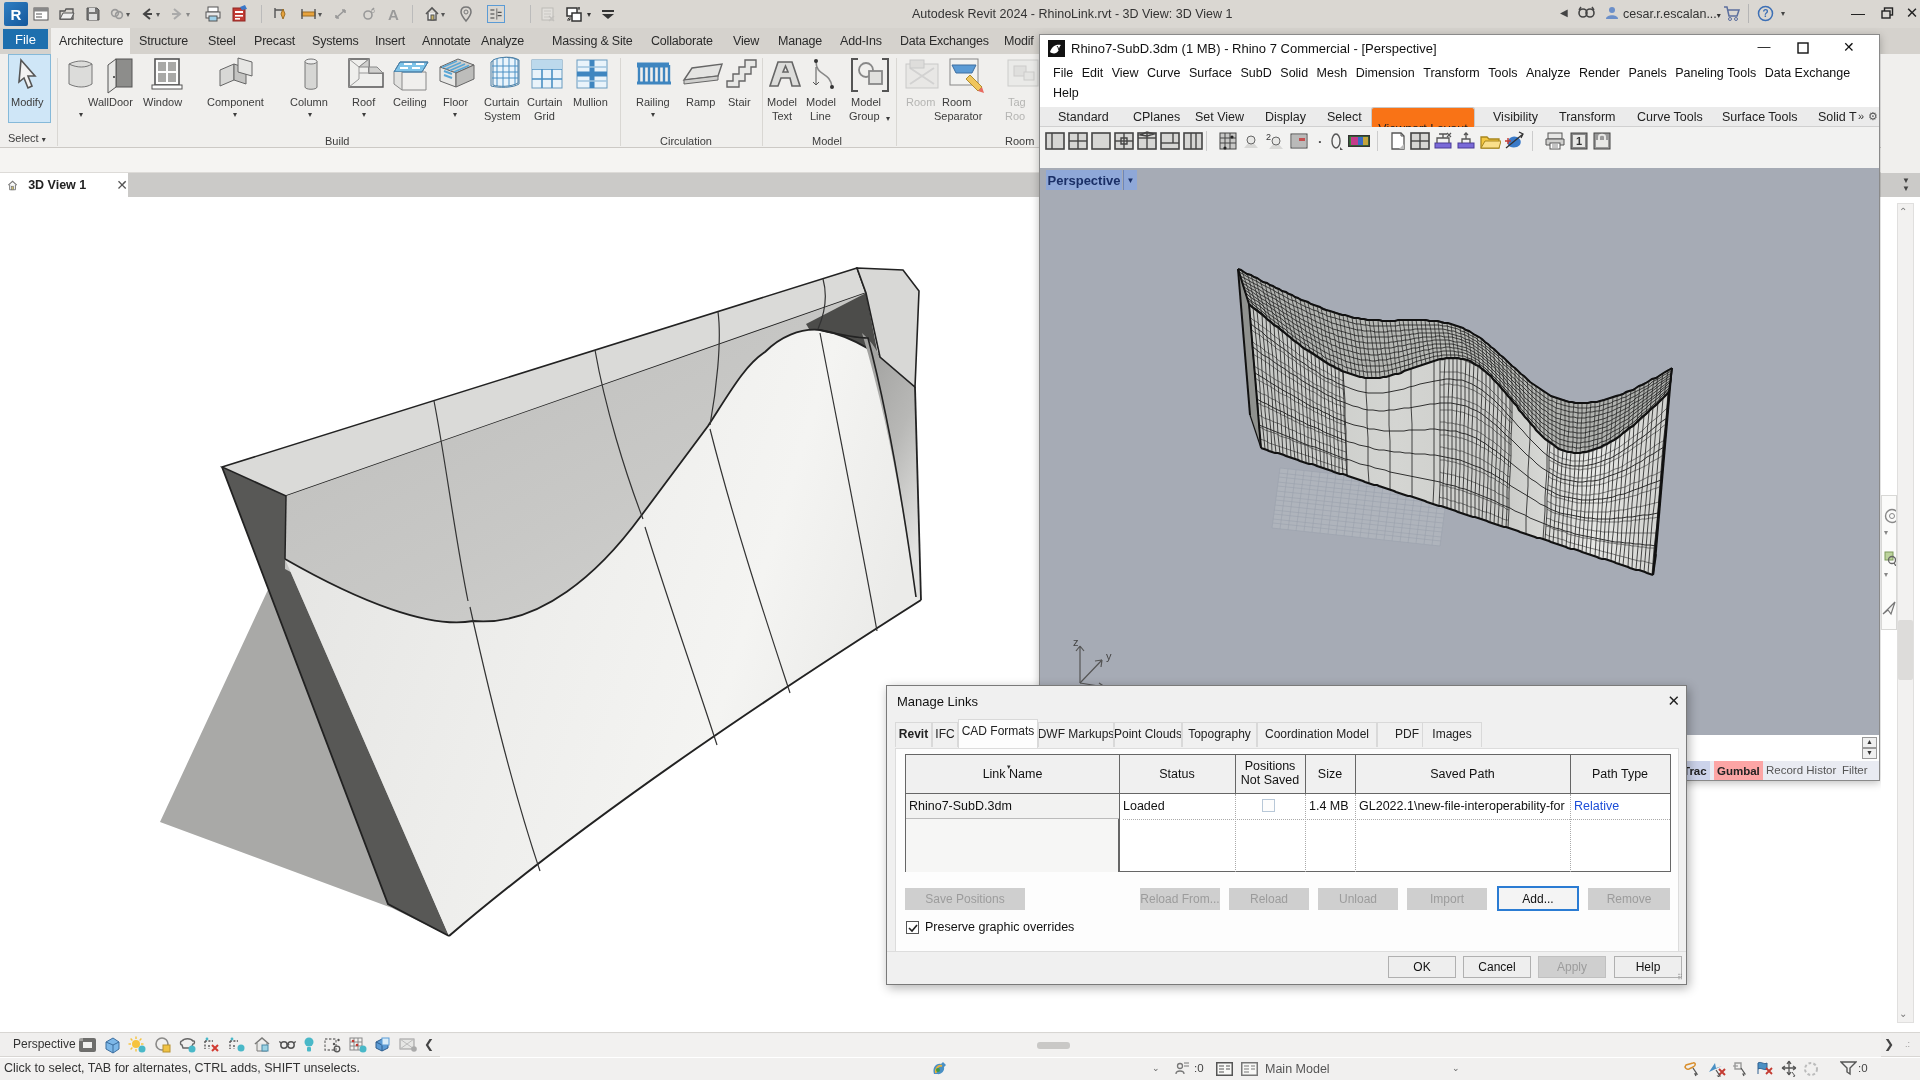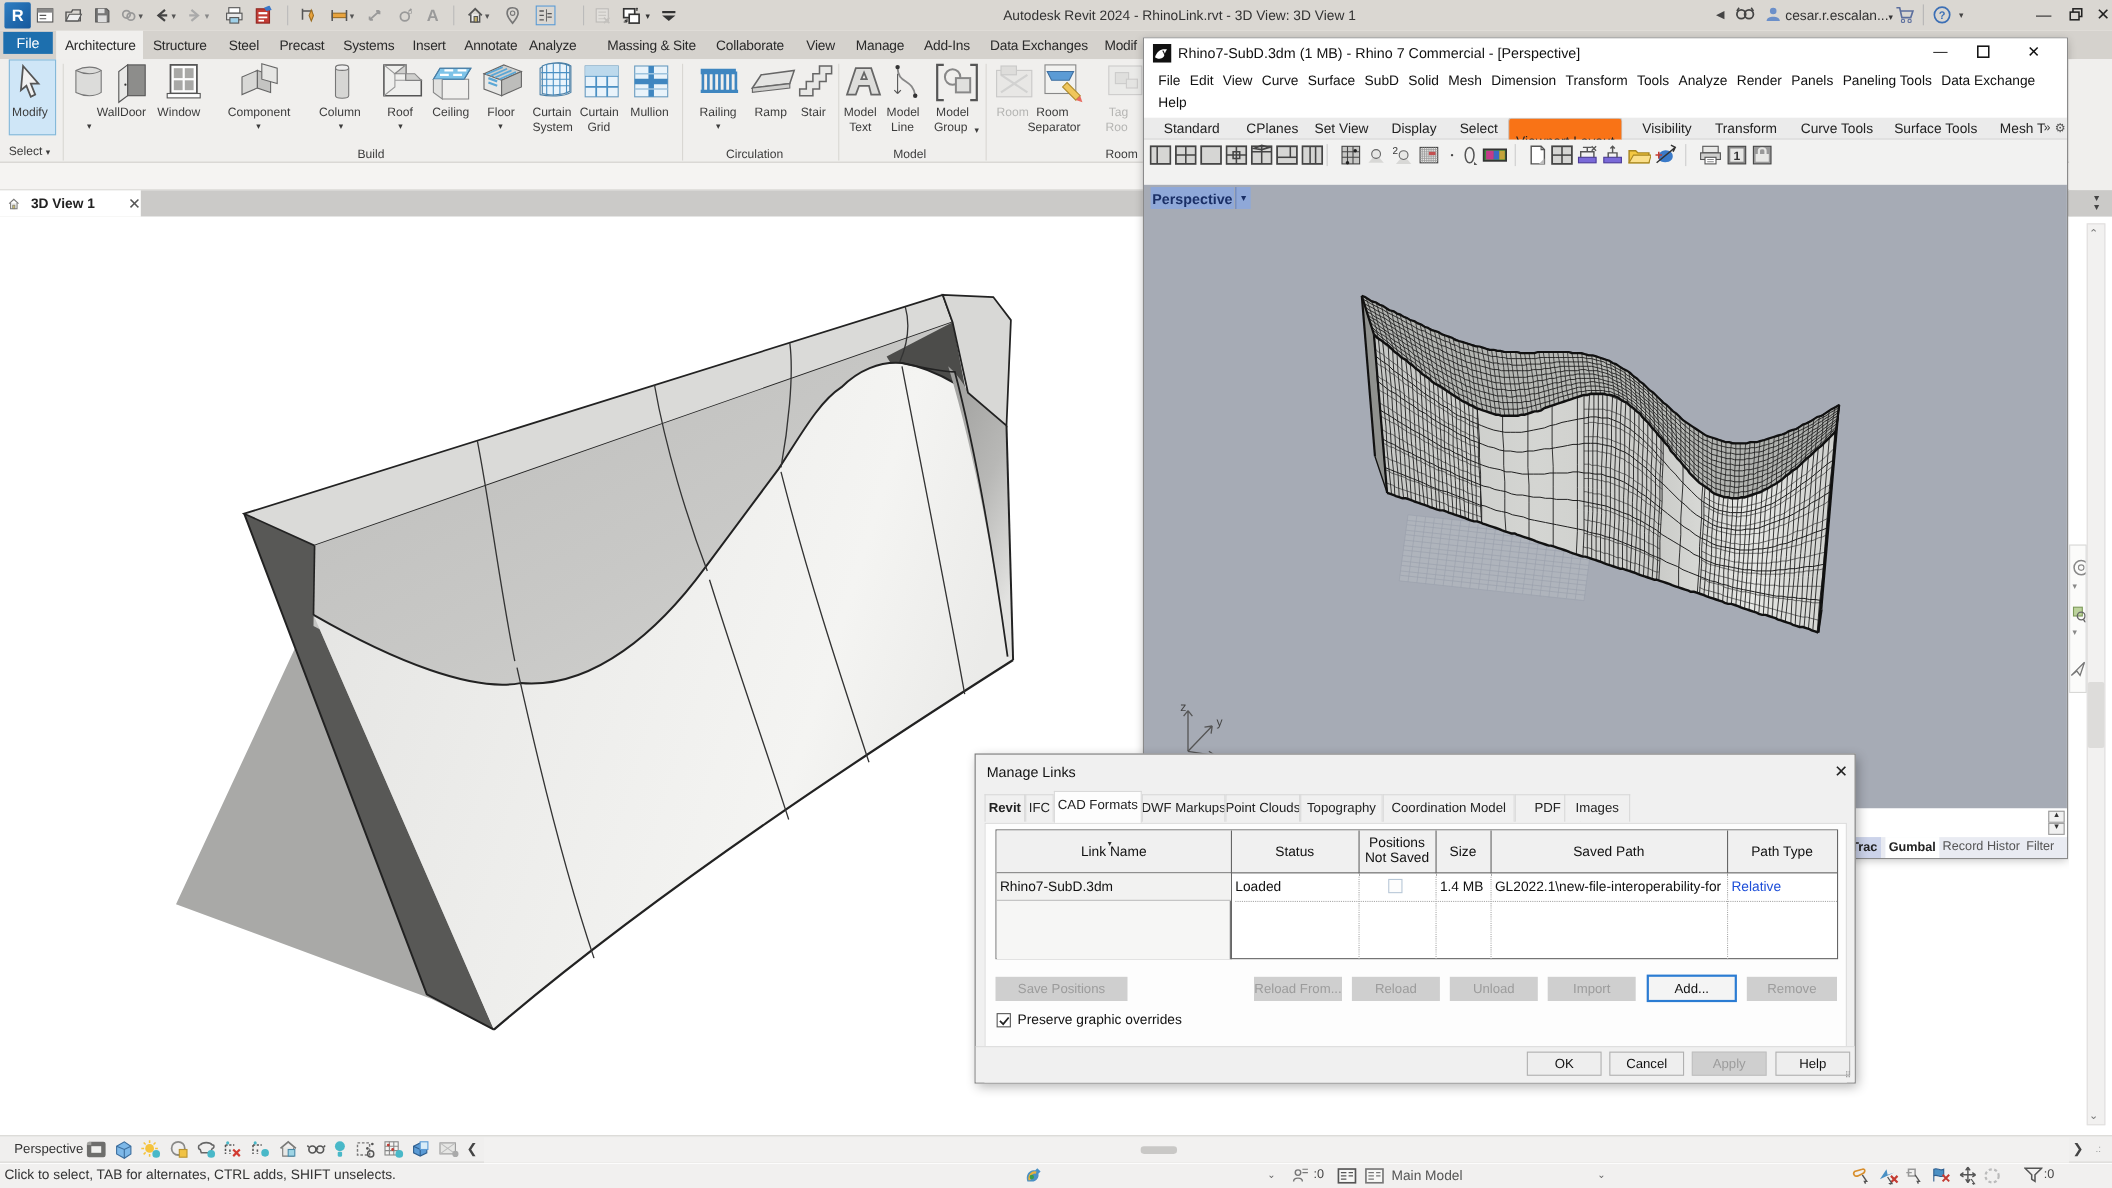--- a/index.html
+++ b/index.html
@@ -473,21 +473,21 @@
       <div class="abs" style="left:18px;top:3px;font-size:12.5px;color:#222">Standard</div>
       <div class="abs" style="left:93px;top:3px;font-size:12.5px;color:#222">CPlanes</div>
       <div class="abs" style="left:155px;top:3px;font-size:12.5px;color:#222">Set View</div>
       <div class="abs" style="left:225px;top:3px;font-size:12.5px;color:#222">Display</div>
       <div class="abs" style="left:287px;top:3px;font-size:12.5px;color:#222">Select</div>
       <div class="abs" style="left:331px;top:0;width:104px;height:20px;background:#f97316;border:1px solid #c8c8c8;border-bottom:none;border-radius:3px 3px 0 0;font-size:12.5px;color:#222;display:flex;justify-content:center;padding-top:14px;">Viewport Layout</div>
       <div class="abs" style="left:453px;top:3px;font-size:12.5px;color:#222">Visibility</div>
       <div class="abs" style="left:519px;top:3px;font-size:12.5px;color:#222">Transform</div>
       <div class="abs" style="left:597px;top:3px;font-size:12.5px;color:#222">Curve Tools</div>
       <div class="abs" style="left:682px;top:3px;font-size:12.5px;color:#222">Surface Tools</div>
-      <div class="abs" style="left:778px;top:3px;font-size:12.5px;color:#222">Mesh T</div>
+      <div class="abs" style="left:778px;top:3px;font-size:12.5px;color:#222">Solid T</div>
       <div class="abs" style="left:818px;top:3px;font-size:11px;color:#333">»</div>
       <div class="abs" style="left:828px;top:3px;font-size:11px;color:#555">⚙</div>
     </div>
     <div id="ricons" class="abs">
         <div style="position:absolute;left:5px;top:4px;display:flex;align-items:center;">
           <svg width="20" height="20" viewBox="0 0 20 20" style="margin-right:3px">
             <rect x="1" y="2" width="18" height="16" fill="#d6d6d4" stroke="#444" stroke-width="1.6"></rect>
             <path d="M7 2 L7 18" stroke="#444" stroke-width="1.4" fill="none"></path>
           </svg>
           <svg width="20" height="20" viewBox="0 0 20 20" style="margin-right:3px">
@@ -926,21 +926,21 @@
         </svg>
       <div class="abs" style="left:6px;top:2px;width:76px;height:20px;background:#8fa8d8;color:#1a2f66;font-weight:bold;font-size:13px;display:flex;align-items:center;justify-content:center;">Perspective</div>
       <div class="abs" style="left:83px;top:2px;width:14px;height:20px;background:#8fa8d8;border-left:1px solid #6e86b8;color:#1a2f66;font-size:8px;display:flex;align-items:center;justify-content:center;">▼</div>
     </div>
     <div id="rstatus2" class="abs">
       <div class="abs" style="left:822px;top:2px;width:15px;height:11px;border:1px solid #999;background:#f0f0f0;text-align:center;font-size:7px;color:#333">▲</div>
       <div class="abs" style="left:822px;top:13px;width:15px;height:11px;border:1px solid #999;background:#f0f0f0;text-align:center;font-size:7px;color:#333">▼</div>
     </div>
     <div id="rstatus3" class="abs">
       <div class="abs" style="left:640px;top:0px;height:19px;background:#ccd3ea;display:flex;align-items:center;padding:0 3px;font-size:11.5px;font-weight:bold;color:#222">Trac</div>
-      <div class="abs" style="left:674px;top:0px;height:19px;background:#ffffff;display:flex;align-items:center;padding:0 3px;font-size:11.5px;font-weight:bold;color:#222">Gumbal</div>
+      <div class="abs" style="left:674px;top:0px;height:19px;background:#fca5a5;display:flex;align-items:center;padding:0 3px;font-size:11.5px;font-weight:bold;color:#222">Gumbal</div>
       <div class="abs" style="left:726px;top:3px;font-size:11.5px;color:#555">Record Histor</div>
       <div class="abs" style="left:802px;top:3px;font-size:11.5px;color:#555">Filter</div>
     </div>
   </div>
 
   <div class="abs" style="left:1881px;top:54px;width:39px;height:119px;background:#f0efed;"></div>
   <div class="abs" style="left:1881px;top:173px;width:39px;height:24px;background:#cbcac8;"></div>
   <div class="abs" style="left:1898px;top:177px;width:16px;height:16px;color:#444;font-size:8px;text-align:center;line-height:8px;">▼<br>▼</div>
   <div class="abs" style="left:1881px;top:197px;width:39px;height:835px;background:#fff;"></div>
   <div class="abs" style="left:1897px;top:203px;width:17px;height:820px;background:#f2f1f0;border:1px solid #e0dfde;"></div>

